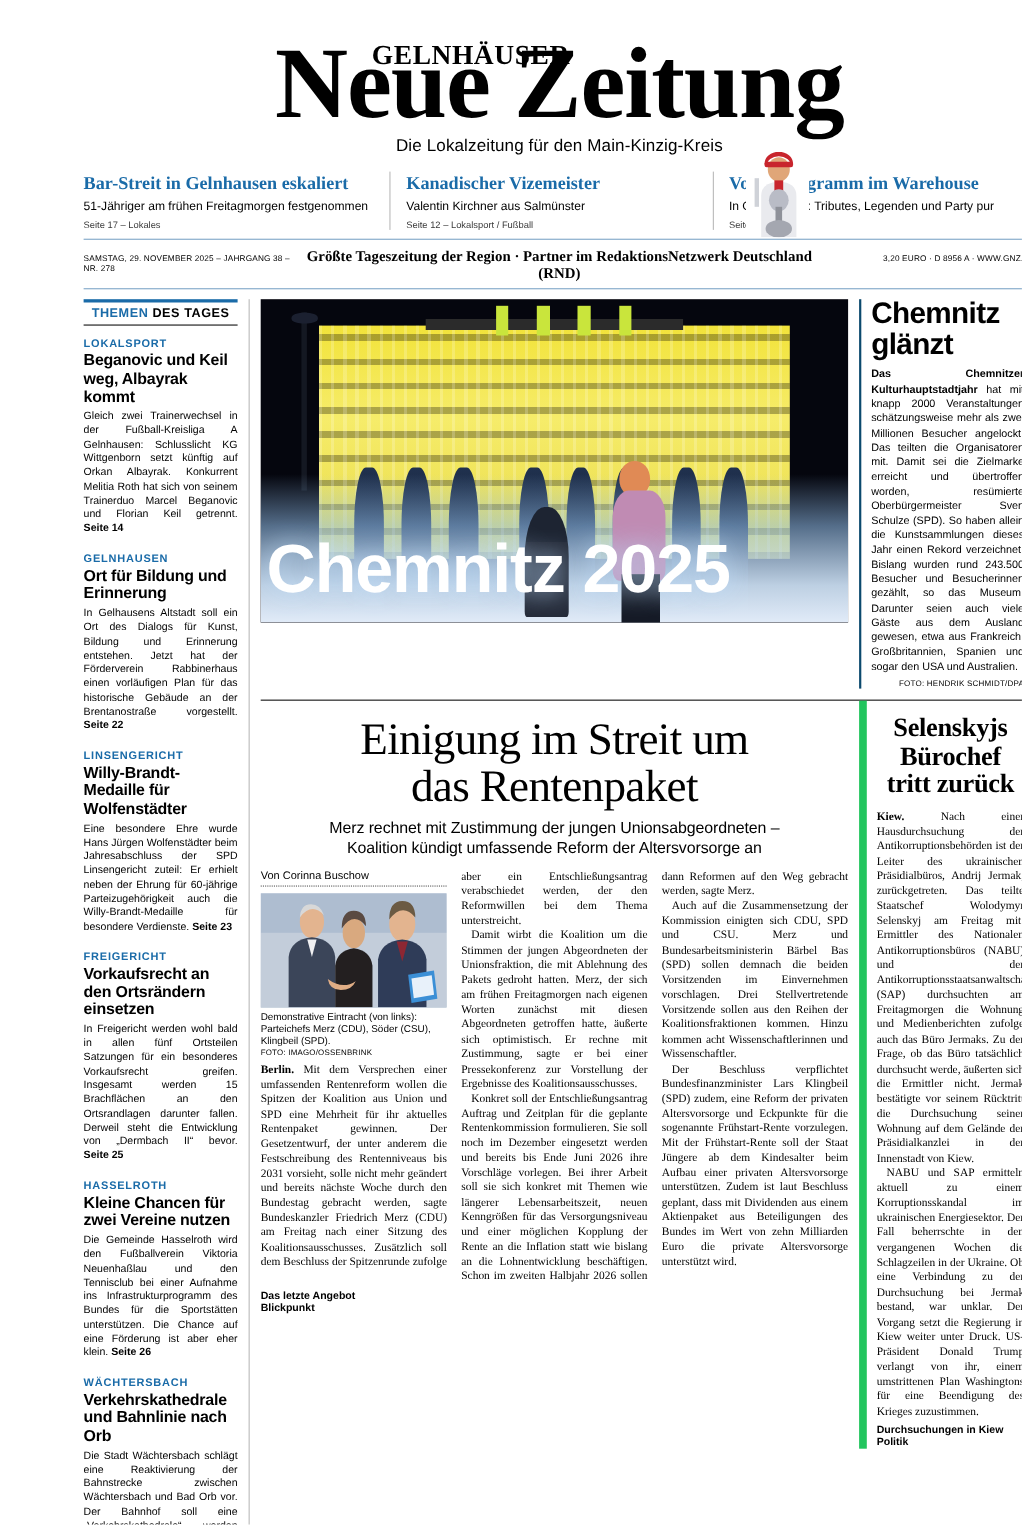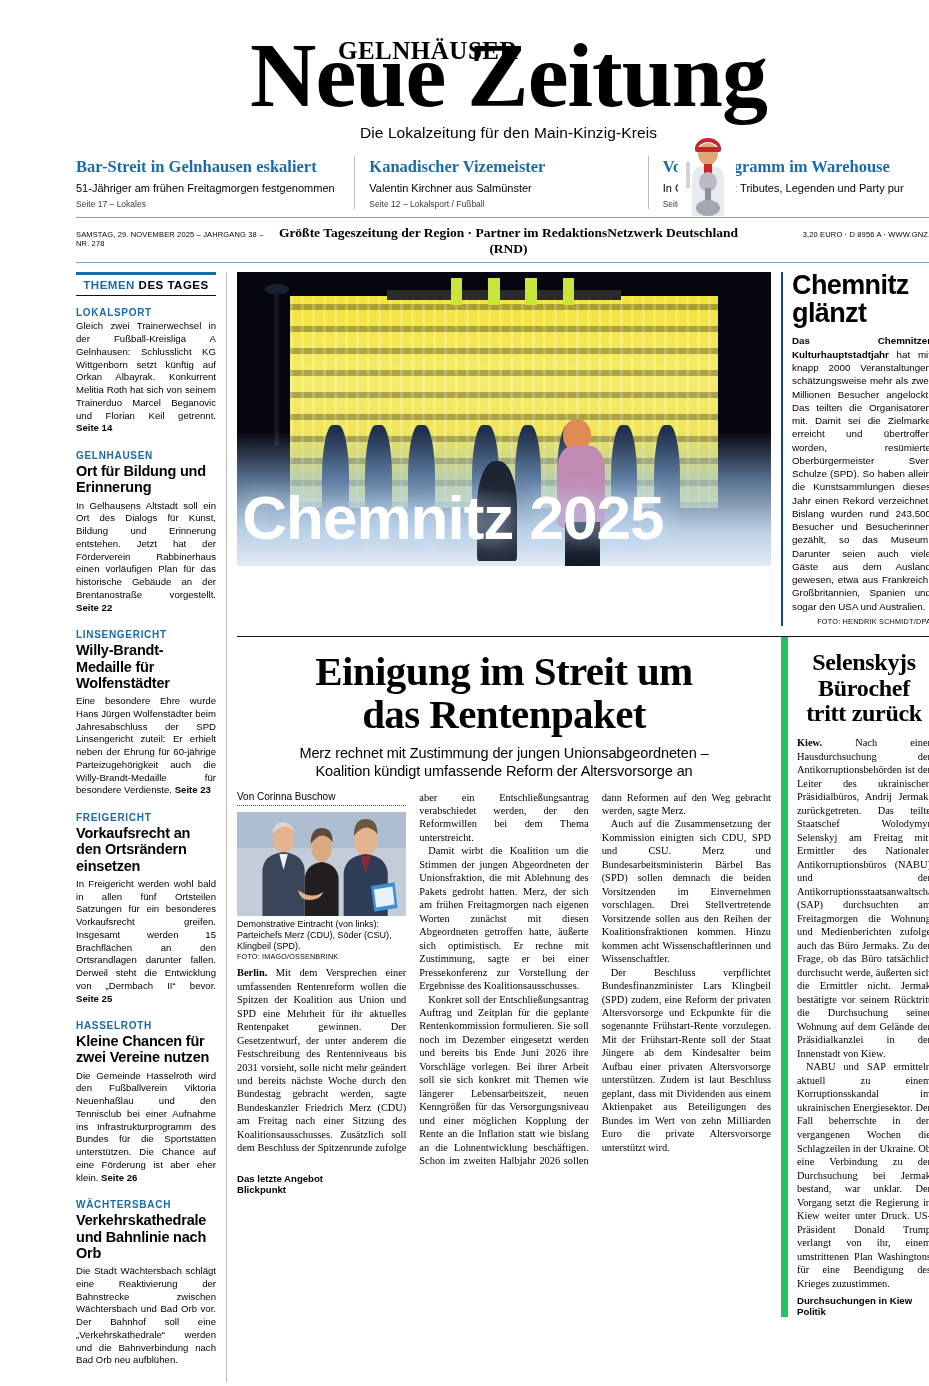--- a/index.html
+++ b/index.html
@@ -198,21 +198,21 @@
   .chem-credit { font-size: 7.3px; text-align: right; margin-top: 4px; letter-spacing: 0.2px; }
 
   
   .lead-sep { border-top: 1.5px solid #111; margin-top: 10px; }
   .lead-zone { display: flex; }
   .lead-main { flex: 1; padding-right: 10px; }
   .lead-side { width: 150px; flex: none; border-left: 7px solid #22c55e; padding-left: 9px; }
 
   .lead-head {
     font-family: "Liberation Serif", serif;
-    font-weight: bold;
+    font-weight: normal;
     font-size: 41px;
     line-height: 1.04;
     text-align: center;
     letter-spacing: -0.6px;
     margin-top: 13px;
   }
   .lead-sub {
     text-align: center;
     font-size: 14.5px;
     line-height: 1.25;
@@ -321,20 +321,21 @@
 
   <div class="grid">
 
     <div class="col-left">
       <div class="themen-head">
         <span class="hl">THEMEN</span><span> DES TAGES</span>
       </div>
 
       <div class="side-item">
         <div class="side-kicker">LOKALSPORT</div>
+        <div class="side-title">Beganovic und Keil weg, Albayrak kommt</div>
         <div class="side-text"><span>Gleich zwei Trainerwechsel in der Fußball-Kreisliga A Gelnhausen: Schlusslicht KG Wittgenborn setzt künftig auf Orkan Albayrak. Konkurrent Melitia Roth hat sich von seinem Trainerduo Marcel Beganovic und Florian Keil getrennt. </span><span class="side-page">Seite 14</span></div>
       </div>
 
       <div class="side-item">
         <div class="side-kicker">GELNHAUSEN</div>
         <div class="side-title">Ort für Bildung und Erinnerung</div>
         <div class="side-text"><span>In Gelhausens Altstadt soll ein Ort des Dialogs für Kunst, Bildung und Erinnerung entstehen. Jetzt hat der Förderverein Rabbinerhaus einen vorläufigen Plan für das historische Gebäude an der Brentanostraße vorgestellt. </span><span class="side-page">Seite 22</span></div>
       </div>
 
       <div class="side-item">

